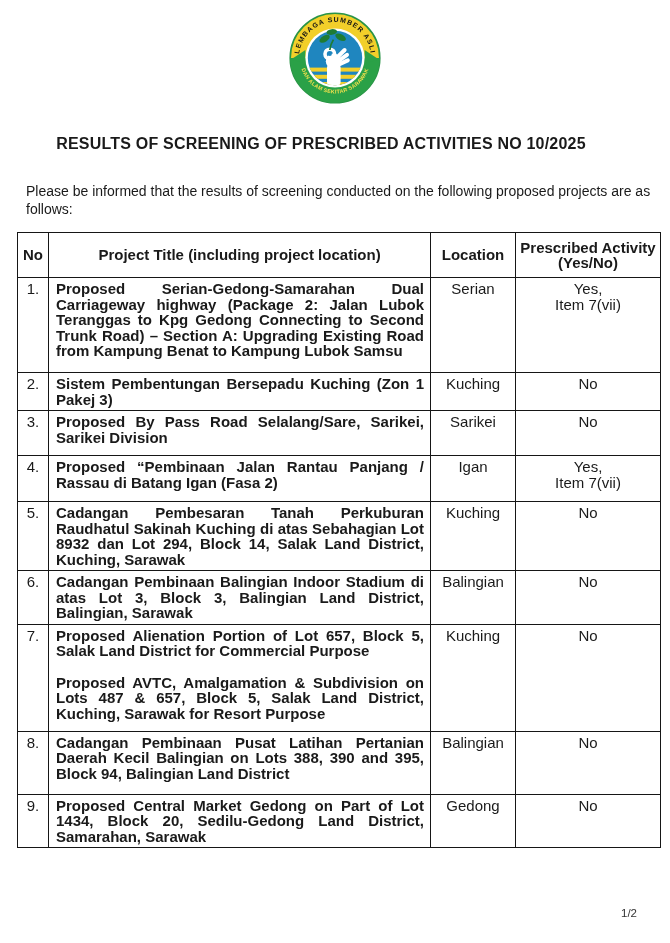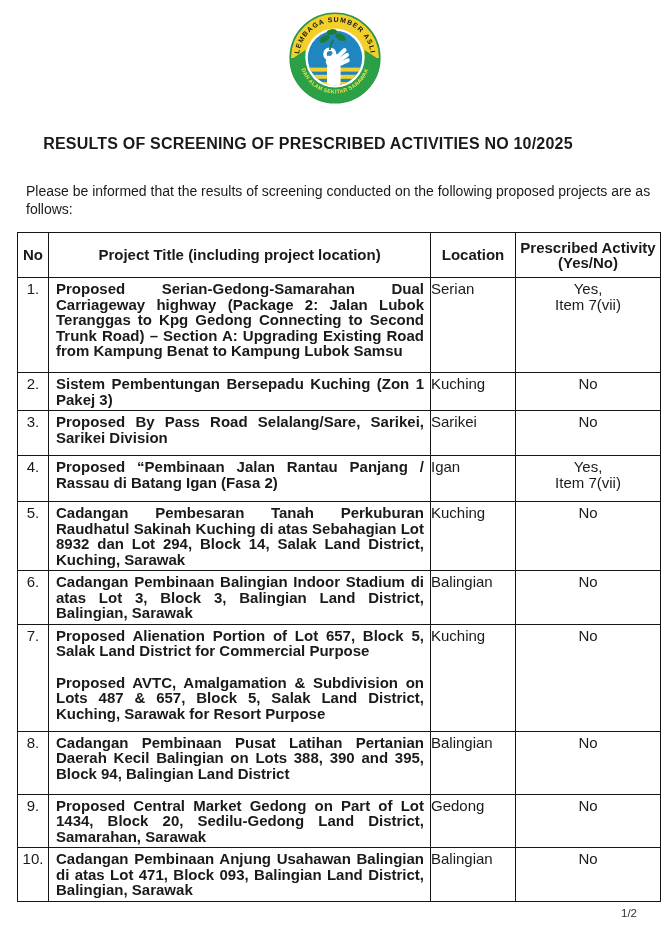--- a/index.html
+++ b/index.html
@@ -10,21 +10,21 @@
     font-family: "Liberation Sans", "DejaVu Sans", sans-serif;
     color: #1d1d1d;
     position: relative;
     overflow: hidden;
   }
   .logo {
     position: absolute; left: 287px; top: 10px;
     width: 96px; height: 96px;
   }
   .doc-title {
-    position: absolute; left: 3px; top: 135px; width: 610px;
+    position: absolute; left: 16px; top: 135px; width: 610px;
     margin: 0; text-align: center;
     font-size: 16px; font-weight: bold; color: #1a1a1a;
     letter-spacing: 0.2px;
   }
   .intro {
     position: absolute; left: 14px; top: 170px; width: 640px;
     margin: 12px; font-size: 14px; line-height: 18px; color: #1a1a1a;
   }
   .results-table {
     position: absolute; left: 17px; top: 232px; width: 643px;
@@ -35,21 +35,21 @@
     border: 1.5px solid #161616;
     padding: 0; vertical-align: top;
     overflow: hidden;
   }
   .results-table thead th {
     height: 45px; vertical-align: middle; text-align: center;
     font-weight: bold; padding: 2px;
   }
   td.cell-no { text-align: center; padding-top: 3px; }
   td.cell-title { padding: 3px 6px 3px 7px; text-align: justify; font-weight: bold; }
-  td.cell-location { padding-top: 3px; margin-left: 7px; }
+  td.cell-location { text-align: center; padding-top: 3px; margin-left: 7px; }
   td.cell-prescribed { text-align: center; padding-top: 3px; }
   .title-para + .title-para { margin-top: 16px; }
   .page-number {
     position: absolute; right: 33px; top: 907px;
     font-size: 11.5px; color: #333333;
   }
 </style>
 </head>
 <body>
 
@@ -210,28 +210,18 @@
         <tr style="height: 44px;">
           <td class="cell-no">9.</td>
           <td class="cell-title">
             <div class="title-para">Proposed Central Market Gedong on Part of Lot 1434, Block 20, Sedilu-Gedong Land District, Samarahan, Sarawak</div>
           </td>
           <td class="cell-location">Gedong</td>
           <td class="cell-prescribed">
             <div>No</div>
           </td>
         </tr>
-        <tr style="height: 34px;">
-          <td class="cell-no">10.</td>
-          <td class="cell-title">
-            <div class="title-para">Cadangan Pembinaan Anjung Usahawan Balingian di atas Lot 471, Block 093, Balingian Land District, Balingian, Sarawak</div>
-          </td>
-          <td class="cell-location">Balingian</td>
-          <td class="cell-prescribed">
-            <div>No</div>
-          </td>
-        </tr>
       </tbody>
   </table>
 
   <div class="page-number">1/2</div>
 
 </div>
 
 </body></html>

